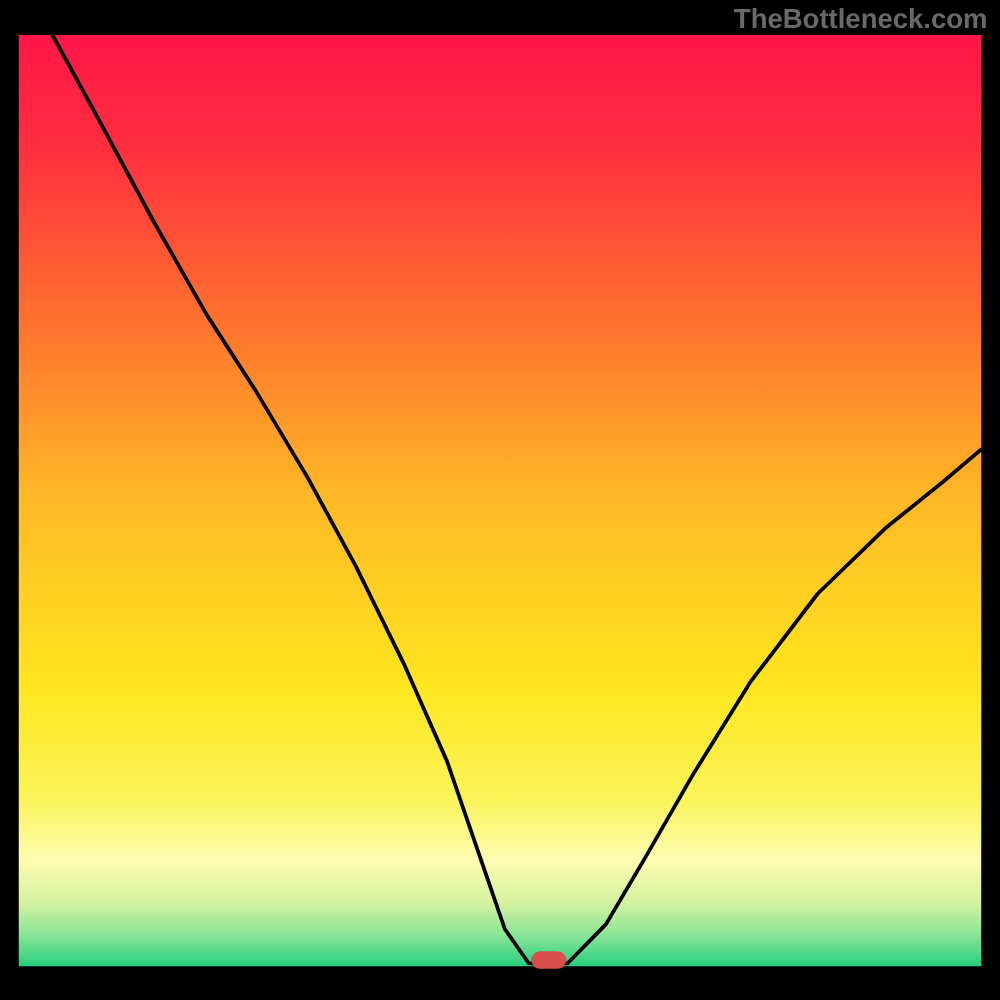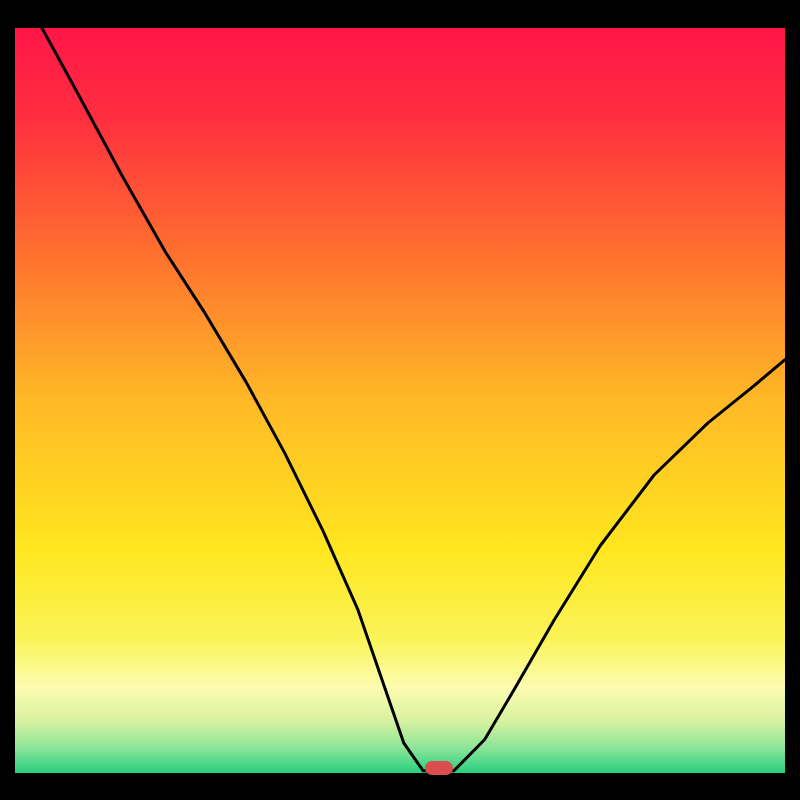--- a/index.html
+++ b/index.html
@@ -41,20 +41,21 @@
     background: #da4e4e;
     z-index: 5;
     transform: translate(-50%, -50%);
   }
 </style>
 </head>
 <body>
 
 <div class="container">
 
+  <div class="watermark">TheBottleneck.com</div>
 
   <svg class="plot" viewBox="0 0 800 800" preserveAspectRatio="none">
     <defs>
       <linearGradient id="bg-grad" x1="0" y1="0" x2="0" y2="1">
           <stop offset="0%" stop-color="#ff1648"></stop>
           <stop offset="12%" stop-color="#ff2e3f"></stop>
           <stop offset="30%" stop-color="#ff6f2f"></stop>
           <stop offset="50%" stop-color="#ffb926"></stop>
           <stop offset="70%" stop-color="#ffe61f"></stop>
           <stop offset="82%" stop-color="#faf458"></stop>

